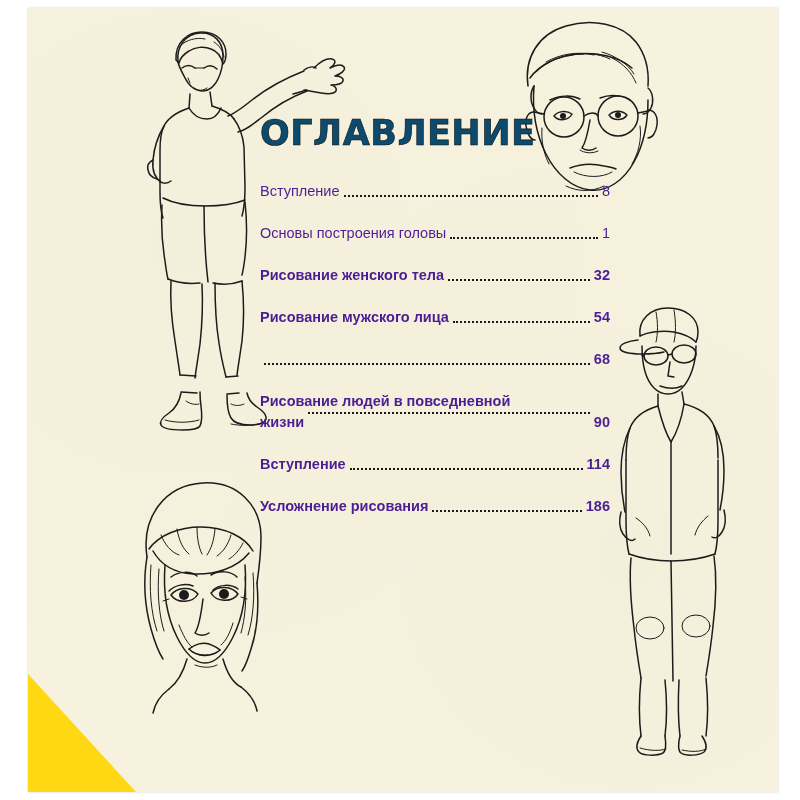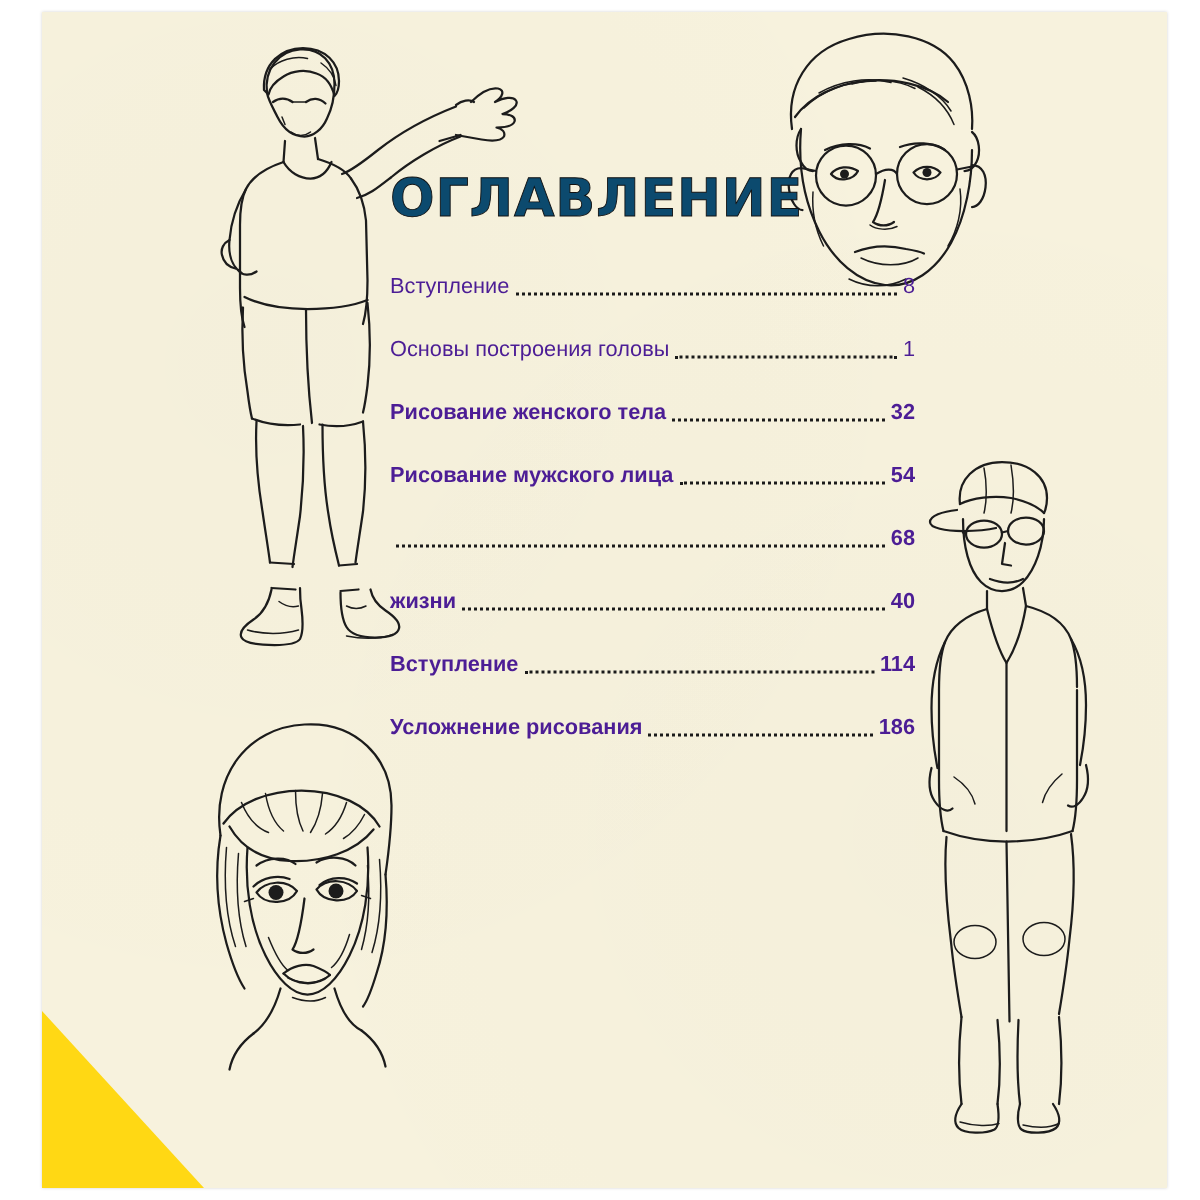--- a/index.html
+++ b/index.html
@@ -109,21 +109,21 @@
   .toc-row.two-line {
     display: block;
     margin-bottom: 21px;
   }
   .toc-row.two-line .line1 {
     font-weight: bold;
     display: block;
   }
   .toc-row.two-line .line2 {
     display: flex;
-    align-items: flex-end;
+    align-items: flex-start;
     font-weight: bold;
   }
 
   
   .art {
     position: absolute;
     pointer-events: none;
   }
   .art svg { display: block; }
 
@@ -386,24 +386,25 @@
           <span class="toc-leader"></span>
           <span class="toc-page">54</span>
         </li>
 
         <li class="toc-row bold">
           <span class="toc-leader"></span>
           <span class="toc-page">68</span>
         </li>
 
         <li class="toc-row two-line">
+          <span class="line1">Рисование людей в повседневной</span>
           <span class="line2">
             <span class="toc-label">жизни</span>
             <span class="toc-leader"></span>
-            <span class="toc-page">40</span>
+            <span class="toc-page">90</span>
           </span>
         </li>
 
 
         <li class="toc-row bold">
           <span class="toc-label">Вступление</span>
           <span class="toc-leader"></span>
           <span class="toc-page">114</span>
         </li>
 

